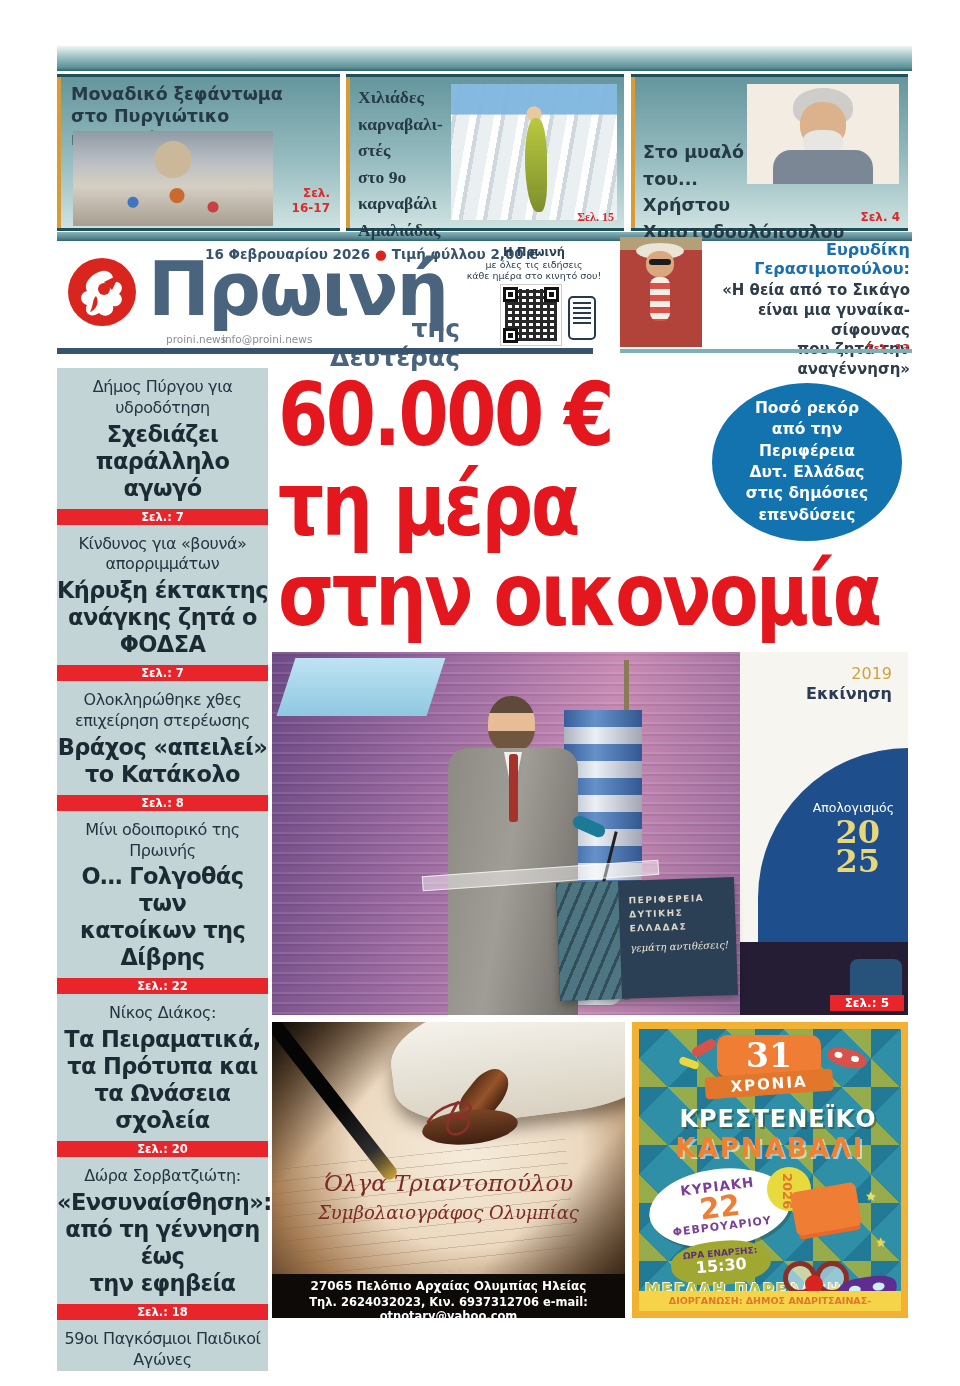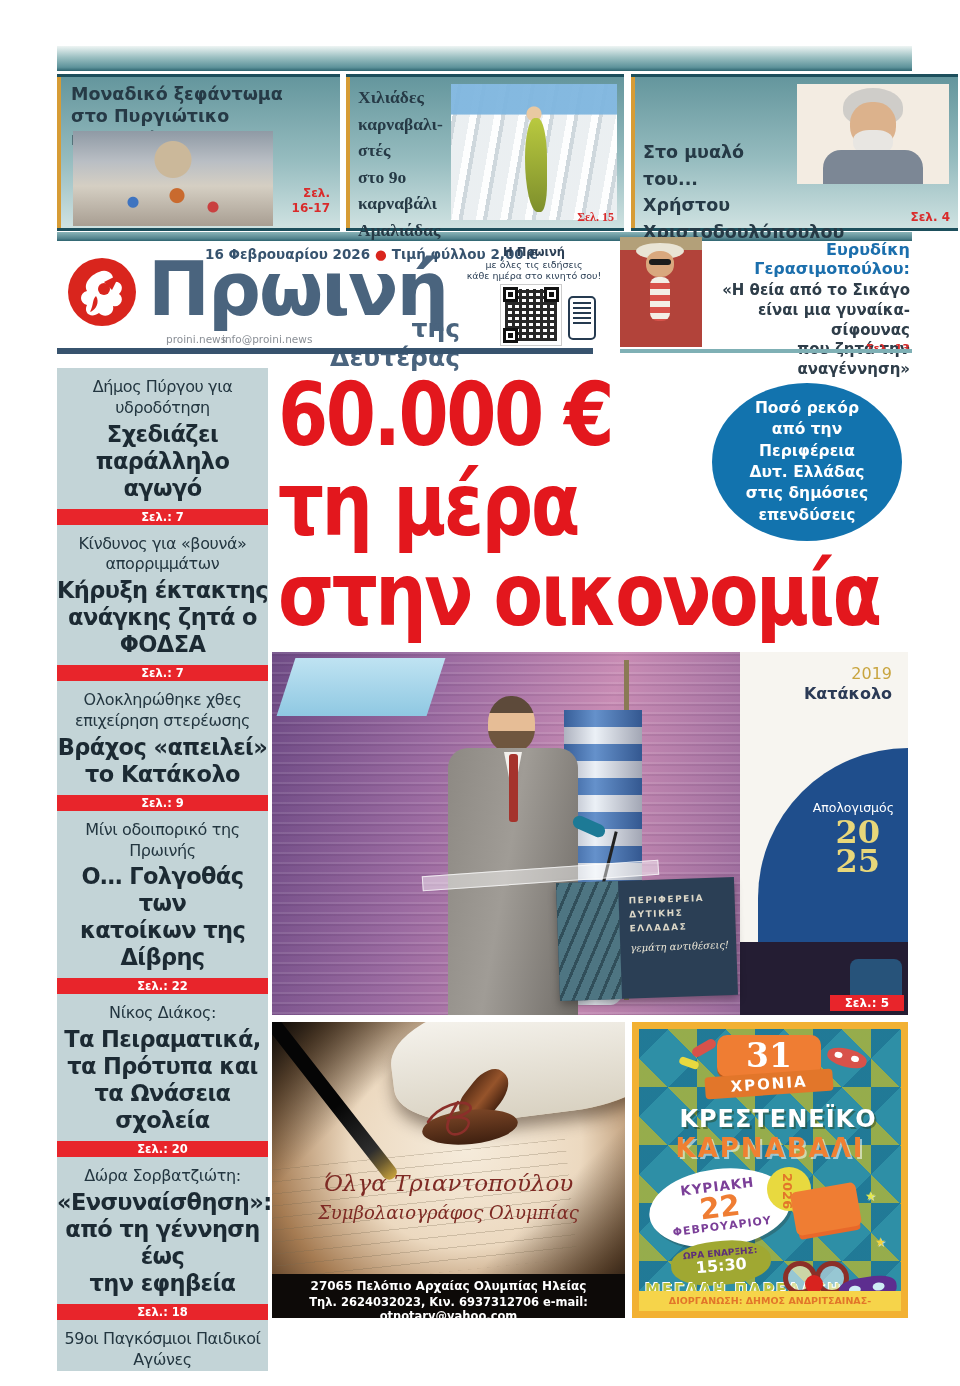--- a/index.html
+++ b/index.html
@@ -15,21 +15,21 @@
   
   .teaser{position:absolute;top:74px;height:157px;background:linear-gradient(180deg,#64969d 0%,#96bcbf 55%,#cfe2e1 100%);
           border-top:3px solid #1d4f5c;border-bottom:3px solid #1d4f5c;box-sizing:border-box;}
   .gold{position:absolute;left:0;top:0;bottom:0;width:4px;background:#d79c35;}
   .t-head{position:absolute;color:#263a46;font-weight:bold;}
   .t-ref{position:absolute;color:#d92b2b;font-weight:bold;font-size:12px;text-align:right;line-height:1.25;}
   #t1{left:57px;width:283px;}
   #t1 .t-head{left:14px;top:6px;font-size:17.5px;line-height:1.28;}
   #t2{left:346px;width:278px;font-family:Liberation Serif, serif;}
   #t2 .t-head{left:12px;top:7px;font-size:17.5px;line-height:1.52;}
-  #t3{left:631px;width:327px;}
+  #t3{left:631px;width:277px;}
   #t3 .t-head{left:12px;top:62px;font-size:17.5px;line-height:1.52;}
   .t-ref1{right:10px;bottom:12px;width:46px;}
   .t-ref2{right:10px;bottom:3px;}
   .t-ref3{right:8px;bottom:3px;}
 
   
   .ph{position:absolute;overflow:hidden;}
   .ph-parade{left:16px;top:54px;width:200px;height:95px;
     background:
       radial-gradient(circle at 52% 68%, #c96a2e 0 7px, transparent 8px),
@@ -327,21 +327,21 @@
 απορριμμάτων</div>
       <div class="head pre">Κήρυξη έκτακτης
 ανάγκης ζητά ο ΦΟΔΣΑ</div>
       <div class="bar">Σελ.: 7</div>
     </div>
     <div class="sb">
       <div class="kick pre">Ολοκληρώθηκε χθες
 επιχείρηση στερέωσης</div>
       <div class="head pre">Βράχος «απειλεί»
 το Κατάκολο</div>
-      <div class="bar">Σελ.: 9</div>
+      <div class="bar">Σελ.: 8</div>
     </div>
     <div class="sb">
       <div class="kick pre">Μίνι οδοιπορικό της Πρωινής</div>
       <div class="head pre">Ο… Γολγοθάς των
 κατοίκων της Δίβρης</div>
       <div class="bar">Σελ.: 22</div>
     </div>
     <div class="sb">
       <div class="kick pre">Νίκος Διάκος:</div>
       <div class="head pre">Τα Πειραματικά,
@@ -378,21 +378,21 @@
     <div class="pole"></div>
     <div class="flag"></div>
     <div class="head2"></div>
     <div class="suit"></div>
     <div class="shirt"></div>
     <div class="tie"></div>
     <div class="mic"></div>
     <div class="mic2"></div>
     <div class="screen">
       <div class="scr-year">2019</div>
-      <div class="scr-start">Κατάκολο</div>
+      <div class="scr-start">Εκκίνηση</div>
       <div class="bluearc">
         <div class="apol">Απολογισμός</div>
         <div class="y2025 pre">20
 25</div>
       </div>
     </div>
     <div class="deskdark"></div>
     <div class="chair"></div>
     <div class="glass-top"></div>
     <div class="podium">

